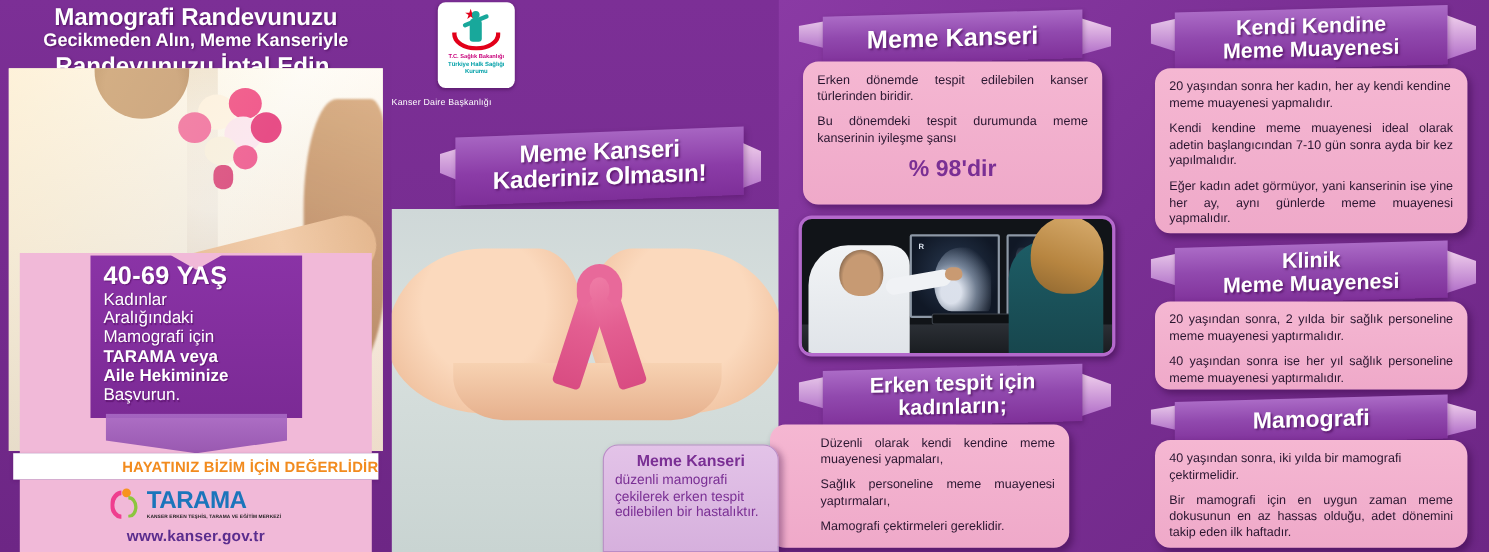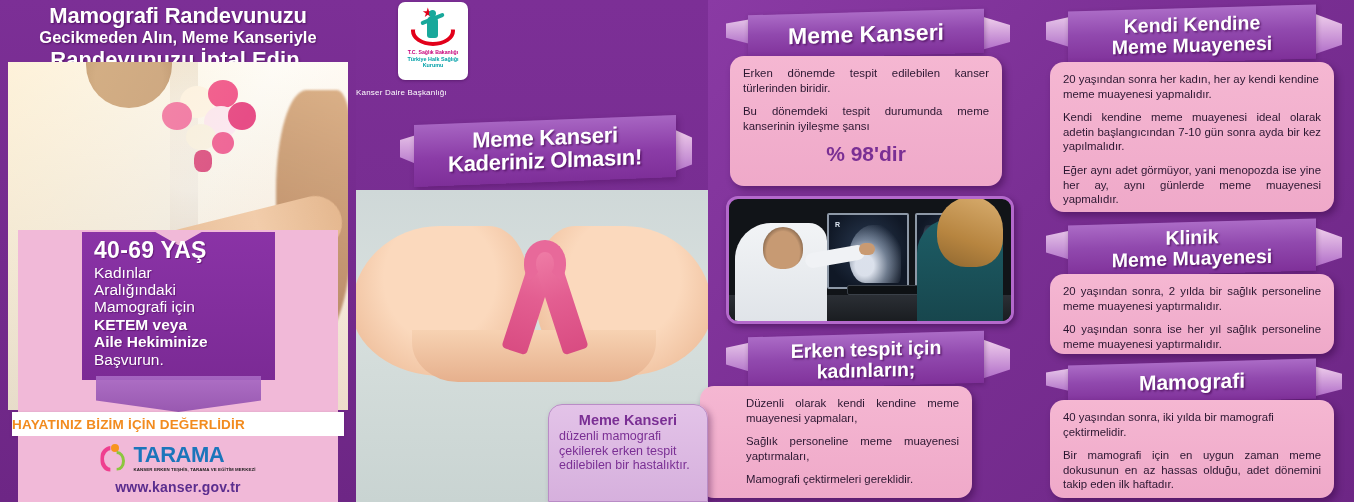--- a/index.html
+++ b/index.html
@@ -108,21 +108,21 @@
 
   #age-tail {
     position:absolute; left:96px; top:376px; width:165px; height:36px;
     background: linear-gradient(180deg,#a869c4 0%,#9150ad 100%);
     clip-path: polygon(0 0, 100% 0, 100% 68%, 50% 100%, 0 68%);
     opacity:.92;
   }
 
   #value-strip {
     position:absolute; left:12px; top:412px; width:332px; height:24px;
-    background:#ffffff; display:flex; align-items:center; justify-content:flex-start;
+    background:#ffffff; display:flex; align-items:center; justify-content:flex-end;
     box-shadow: 0 1px 3px rgba(80,0,90,.25);
   }
   #value-strip span {
     color:#f28b1e; font-size:13.5px; font-weight:bold; letter-spacing:.2px;
   }
 
   #ketem-area {
     position:absolute; left:18px; top:436px; width:320px; height:66px;
     background:#f1b9d8; display:flex; flex-direction:column; align-items:center; justify-content:center;
   }
@@ -435,21 +435,21 @@
     </div>
 
     <div id="left-pink-bg"></div>
 
     <div id="age-banner"></div>
     <div id="age-text">
       <span class="big">40-69 YAŞ</span>
       <span class="ln">Kadınlar</span>
       <span class="ln">Aralığındaki</span>
       <span class="ln">Mamografi için</span>
-      <span class="ln b">KETEM veya</span>
+      <span class="ln b">TARAMA veya</span>
       <span class="ln b">Aile Hekiminize</span>
       <span class="ln">Başvurun.</span>
     </div>
     <div id="age-tail"></div>
 
     <div id="value-strip">
       <span>HAYATINIZ BİZİM İÇİN DEĞERLİDİR</span>
     </div>
 
     <div id="ketem-area">
@@ -569,21 +569,21 @@
     <div class="rb-tr"></div>
     <div class="rb-body"></div>
     <div class="rb-label">
       <span>Kendi Kendine</span>
       <span>Meme Muayenesi</span>
     </div>
   </div>
   <div class="pinkbox" id="box-kendi">
     <p class="nj">20 yaşından sonra her kadın, her ay kendi kendine  meme muayenesi yapmalıdır.</p>
     <p>Kendi kendine meme muayenesi ideal olarak adetin başlangıcından 7-10 gün sonra ayda bir kez yapılmalıdır.</p>
-    <p>Eğer aynı adet görmüyor, yani menopozda ise yine her ay, aynı günlerde meme muayenesi yapmalıdır.</p>
+    <p>Eğer kadın adet görmüyor, yani kanserinin ise yine her ay, aynı günlerde meme muayenesi yapmalıdır.</p>
   </div>
 
   <div class="rbanner" id="bn-klinik">
     <div class="rb-tl"></div>
     <div class="rb-tr"></div>
     <div class="rb-body"></div>
     <div class="rb-label">
       <span>Klinik</span>
       <span>Meme Muayenesi</span>
     </div>

